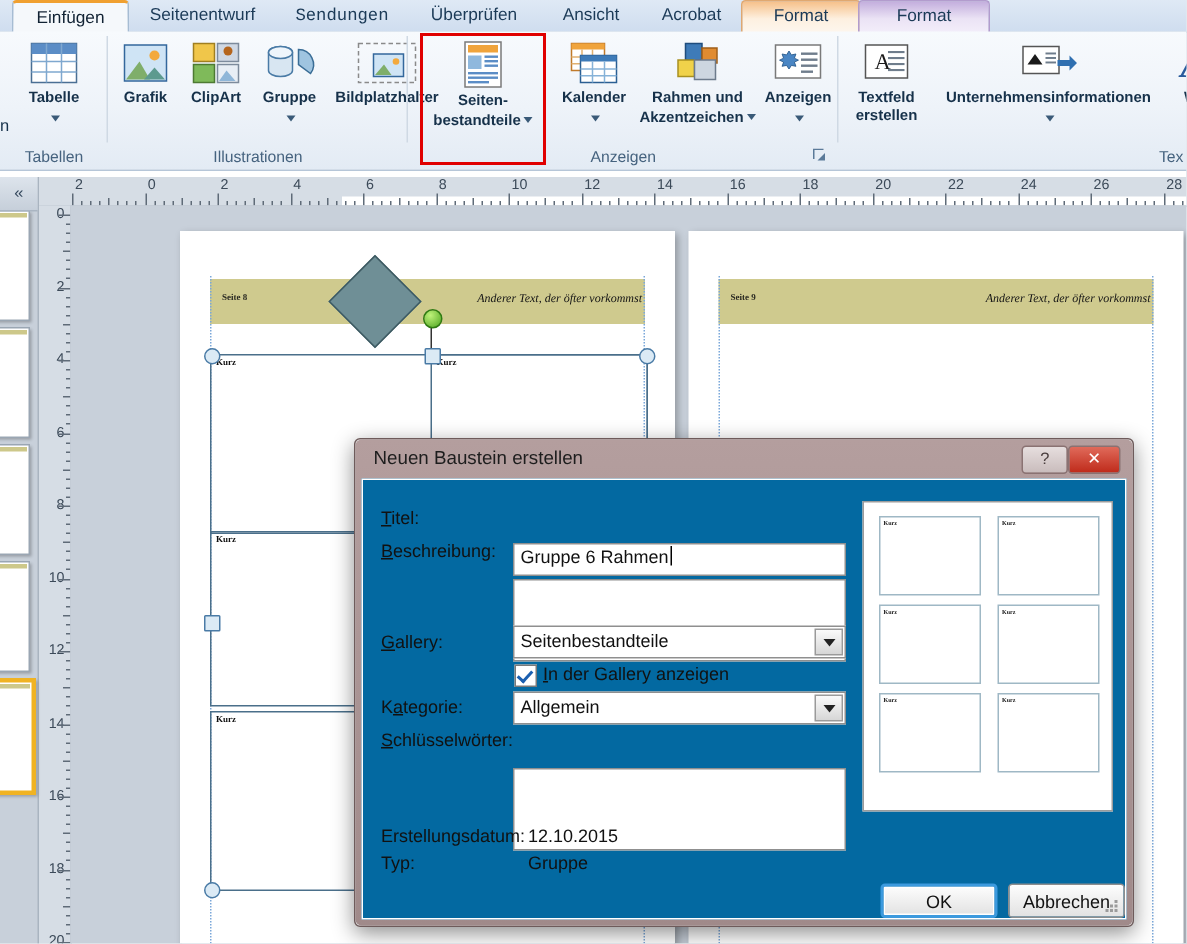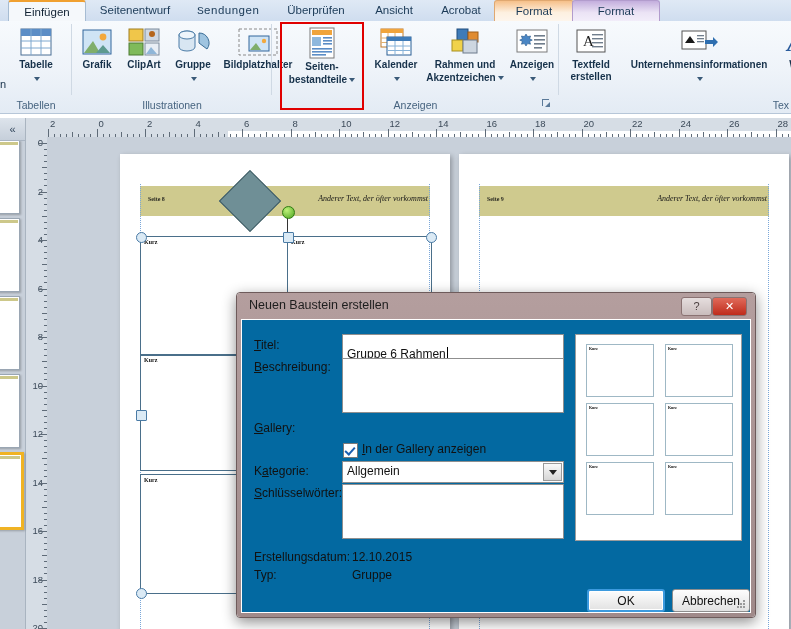--- a/index.html
+++ b/index.html
@@ -99,21 +99,21 @@
   .dlg-inner{position:absolute;left:4px;top:26px;right:4px;bottom:4px;
     background:#0369a1;border:1px solid #fff;box-sizing:border-box;}
   .dlg-title{position:absolute;left:12px;top:5px;font-size:12.5px;color:#1d1d1d;}
   .dlg-btn{position:absolute;top:4px;height:17px;border:1px solid #8a7272;
     border-radius:3px;text-align:center;line-height:16px;font-size:11px;color:#fff;}
   .dlg-help{right:43px;width:29px;background:linear-gradient(to bottom,#e6dede,#c9bcbc);color:#4a3e3e;}
   .dlg-close{right:8px;width:33px;background:linear-gradient(to bottom,#e06a5a,#bf2b1b);}
   .fl{position:absolute;font-size:12px;color:#111;}
   .fl u{text-decoration:underline;}
   .fi{position:absolute;background:#fff;border:1px solid #8f8f8f;box-sizing:border-box;
-    font-size:12px;color:#111;padding:12px 4px;font-family:"Liberation Sans",sans-serif;}
+    font-size:12px;color:#111;padding:1px 4px;font-family:"Liberation Sans",sans-serif;margin-top:28px;}
   .fi.caretline::after{content:"";display:inline-block;width:1px;height:13px;
     background:#000;vertical-align:-2px;margin-left:1px;}
   .combo{position:absolute;background:#fff;border:1px solid #8f8f8f;box-sizing:border-box;
     font-size:12px;color:#111;padding:2px 4px;}
   .combo-arrow{position:absolute;top:1px;right:1px;width:19px;bottom:1px;
     background:linear-gradient(to bottom,#fafafa,#d6d6d6);border:1px solid #9a9a9a;
     box-sizing:border-box;}
   .combo-arrow i{position:absolute;left:5px;top:50%;margin-top:-2px;width:0;height:0;
     border-left:4px solid transparent;border-right:4px solid transparent;
     border-top:5px solid #222;}
@@ -676,20 +676,26 @@
 
     <div class="dlg-inner">
 
       <div class="fl" style="left:12px;top:18px;"><u>T</u>itel:</div>
       <div class="fi caretline" style="left:100px;top:14px;width:222px;height:22px;">Gruppe 6 Rahmen</div>
 
       <div class="fl" style="left:12px;top:40px;"><u>B</u>eschreibung:</div>
       <div class="fi" style="left:100px;top:38px;width:222px;height:55px;"></div>
 
       <div class="fl" style="left:12px;top:101px;"><u>G</u>allery:</div>
+      <div class="combo" style="left:100px;top:97px;width:222px;height:22px;">
+        <span>Seitenbestandteile</span>
+        <span class="combo-arrow">
+            <i></i>
+          </span>
+      </div>
 
       <div class="chk" style="left:101px;top:123px;"></div>
       <div class="fl" style="left:120px;top:122px;"><u>I</u>n der Gallery anzeigen</div>
 
       <div class="fl" style="left:12px;top:144px;">K<u>a</u>tegorie:</div>
       <div class="combo" style="left:100px;top:141px;width:222px;height:22px;">
         <span>Allgemein</span>
         <span class="combo-arrow">
             <i></i>
           </span>

